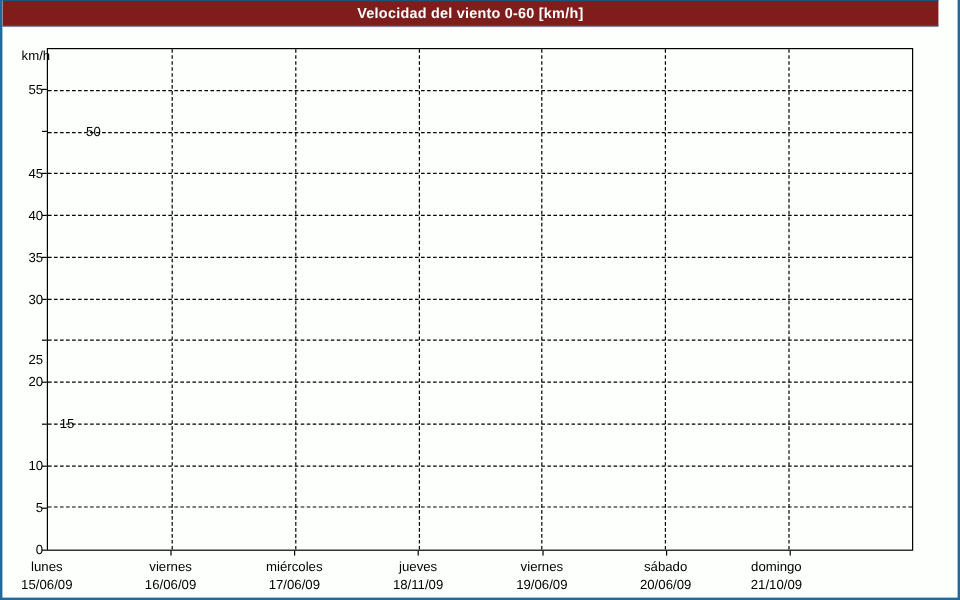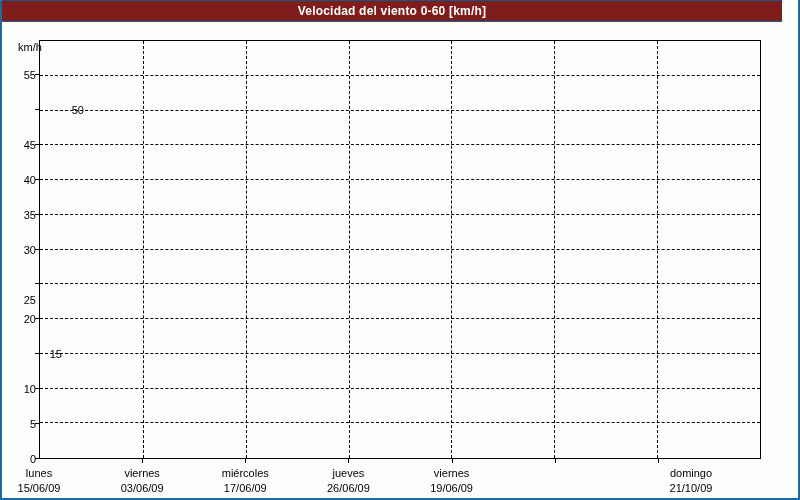--- a/index.html
+++ b/index.html
@@ -162,31 +162,35 @@
     <div class="x-tick-mark" style="left: 346.429px;"></div>
     <div class="x-tick-mark" style="left: 449.571px;"></div>
     <div class="x-tick-mark" style="left: 552.714px;"></div>
     <div class="x-tick-mark" style="left: 655.857px;"></div>
     <div class="x-label" style="left: -15px;">
       <div>lunes</div>
       <div>15/06/09</div>
     </div>
     <div class="x-label" style="left: 88.1429px;">
       <div>viernes</div>
-      <div>03/06/09</div>
+      <div>16/06/09</div>
     </div>
     <div class="x-label" style="left: 191.286px;">
       <div>miércoles</div>
       <div>17/06/09</div>
     </div>
     <div class="x-label" style="left: 294.429px;">
       <div>jueves</div>
-      <div>26/06/09</div>
+      <div>18/11/09</div>
     </div>
     <div class="x-label" style="left: 397.571px;">
       <div>viernes</div>
       <div>19/06/09</div>
     </div>
-    <div class="x-label" style="left: 637px;">
+    <div class="x-label" style="left: 500.714px;">
+      <div>sábado</div>
+      <div>20/06/09</div>
+    </div>
+    <div class="x-label" style="left: 593px;">
       <div>domingo</div>
       <div>21/10/09</div>
     </div>
   </div>
 
 </body></html>

